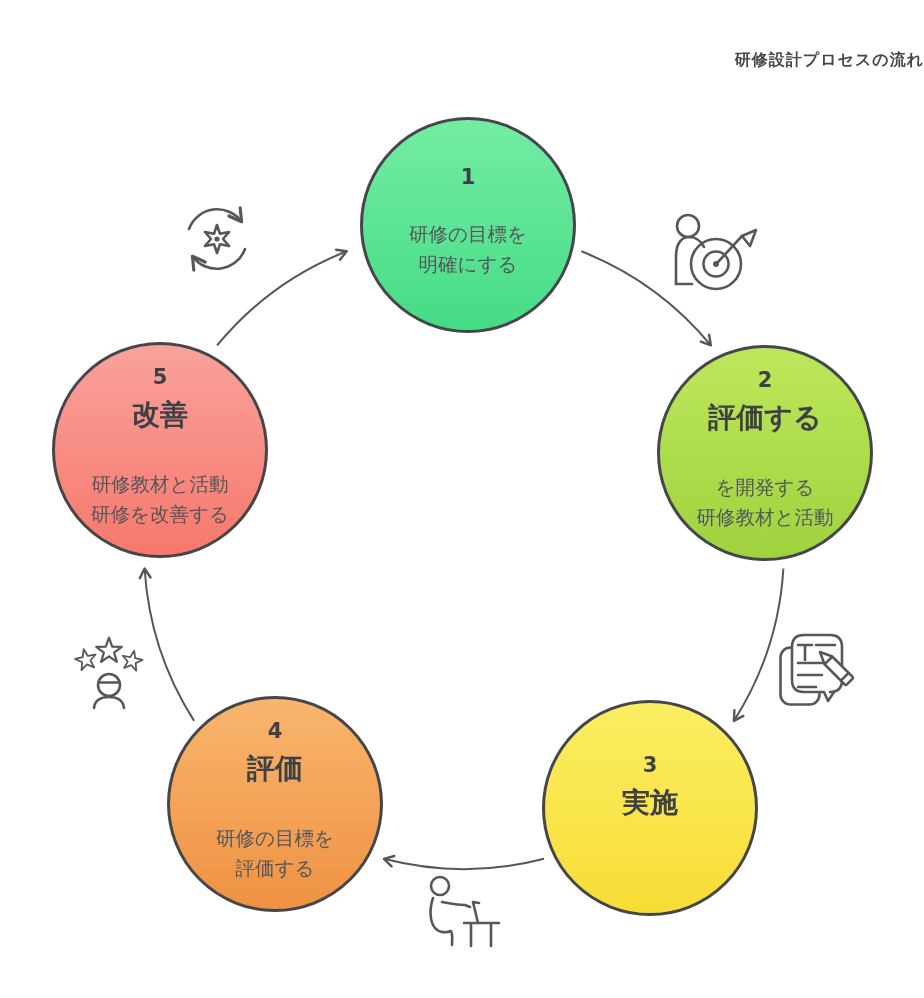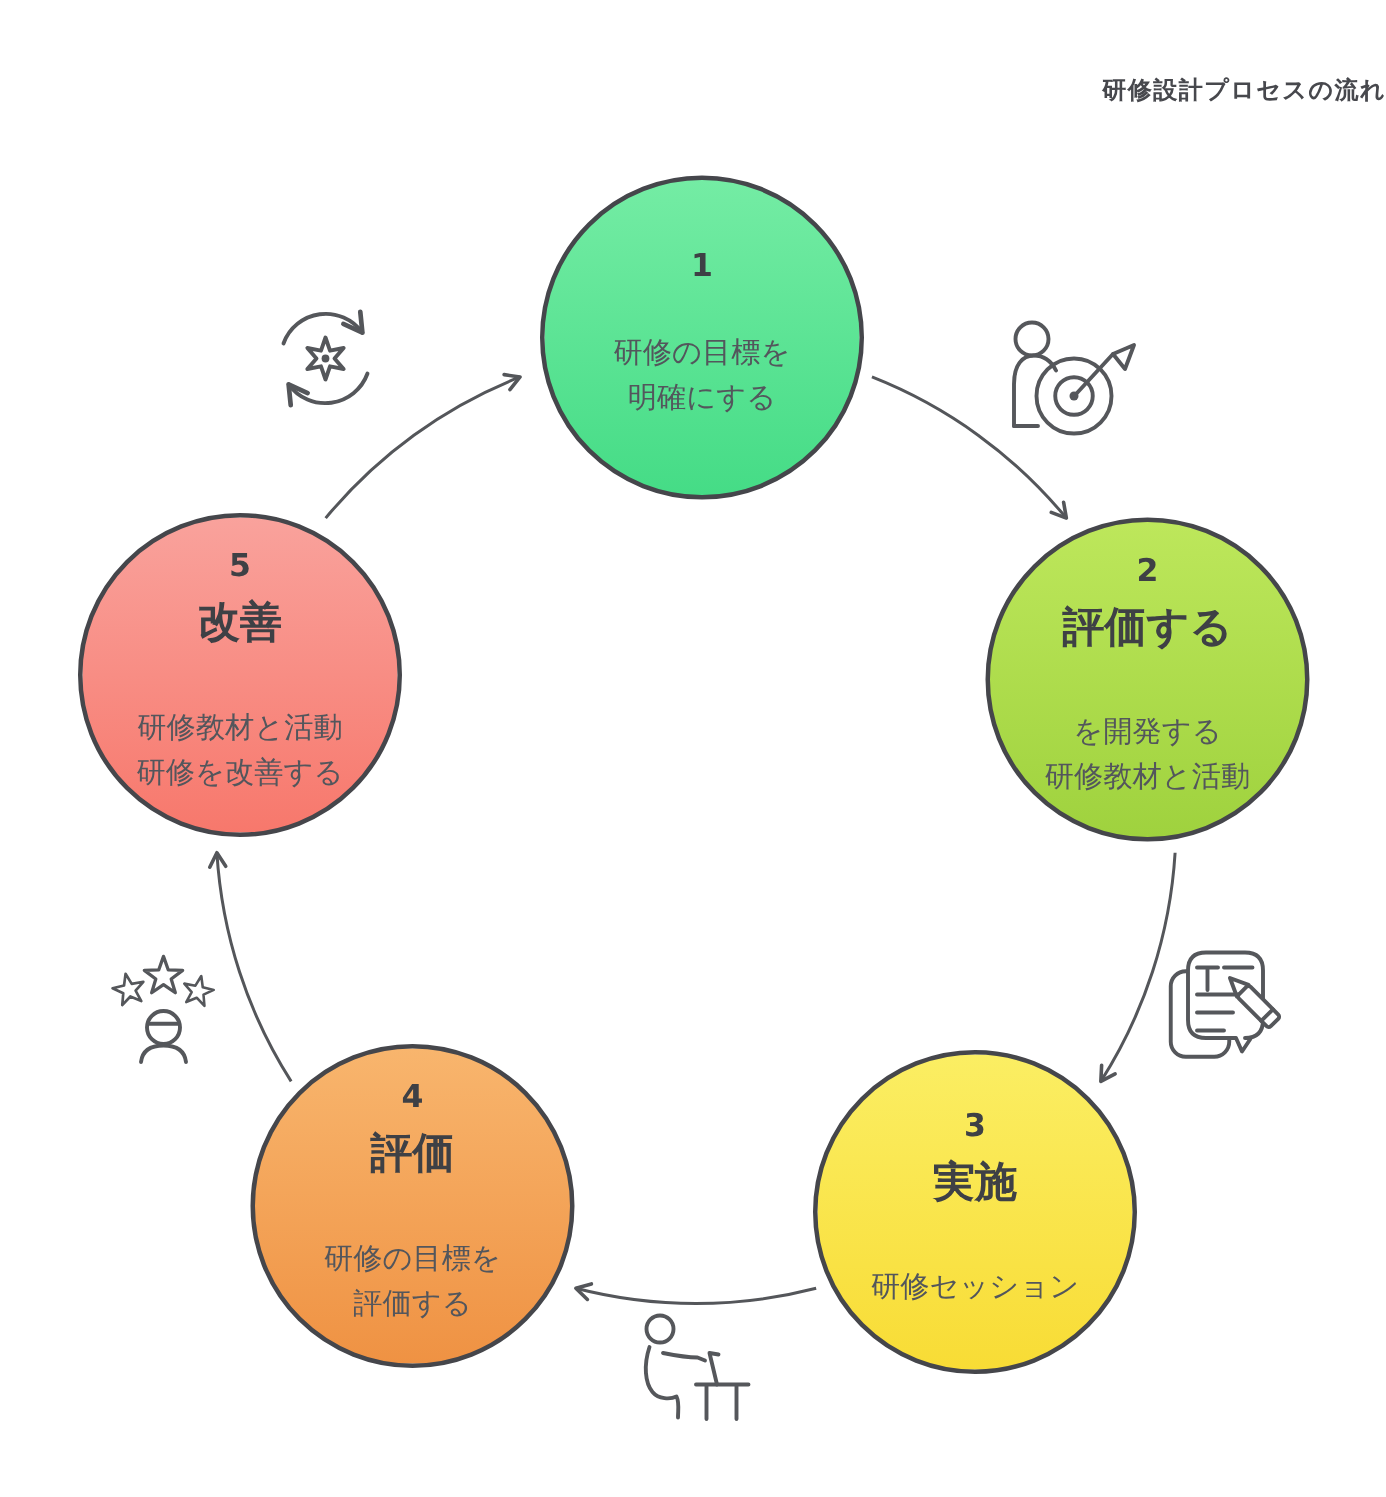--- a/index.html
+++ b/index.html
@@ -113,21 +113,20 @@
     <div class="desc">
       <div>を開発する</div>
       <div>研修教材と活動</div>
     </div>
   </div>
 
   <div class="circle c3" style="background: linear-gradient(rgb(251, 238, 99) 0%, rgb(248, 220, 53) 100%); border-color: rgb(69, 70, 75);">
     <div class="num">3</div>
     <div class="label">実施</div>
     <div class="desc">
-      <div>研修セッション</div>
     </div>
   </div>
 
   <div class="circle c4" style="background: linear-gradient(rgb(248, 181, 109) 0%, rgb(239, 146, 67) 100%); border-color: rgb(69, 70, 75);">
     <div class="num">4</div>
     <div class="label">評価</div>
     <div class="desc">
       <div>研修の目標を</div>
       <div>評価する</div>
     </div>

